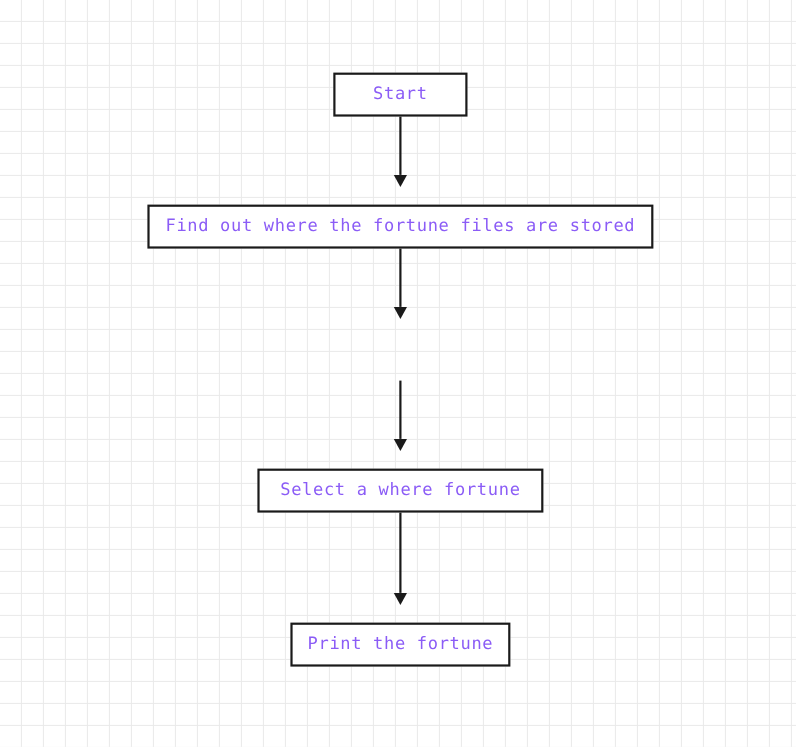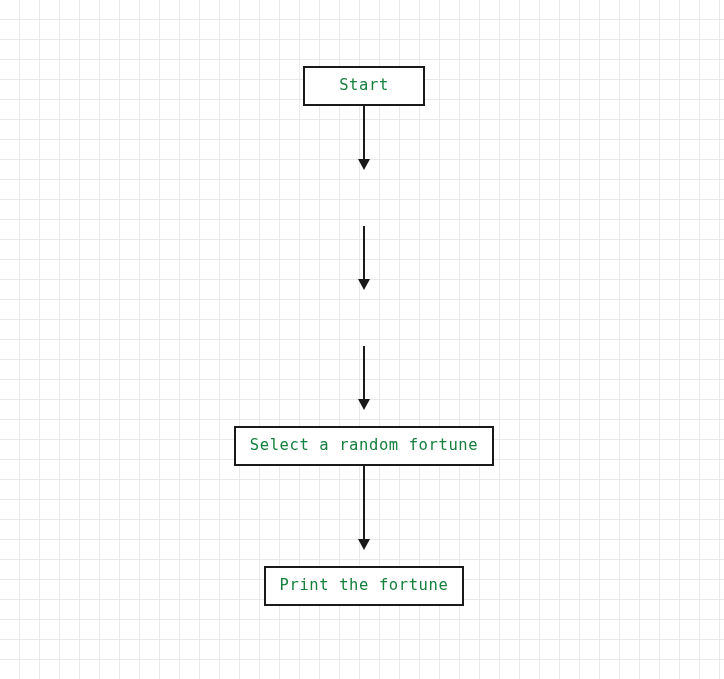--- a/index.html
+++ b/index.html
@@ -36,21 +36,21 @@
     background: #ffffff;
     display: flex;
     align-items: center;
     justify-content: center;
     height: 40px;
   }
   .node-label {
     font-family: "DejaVu Sans Mono", monospace;
     font-size: 15.5px;
     letter-spacing: 0.6px;
-    color: #15803d;
+    color: #8b5cf6;
     white-space: nowrap;
     line-height: 1;
     text-align: center;
   }
 
   .node-start     { left: 303px; top: 66px;  width: 122px; }
   .node-find      { left: 134px; top: 186px; width: 460px; }
   .node-read      { left: 214px; top: 306px; width: 291px; }
   .node-select    { left: 234px; top: 426px; width: 260px; }
   .node-print     { left: 264px; top: 566px; width: 200px; }
@@ -101,34 +101,37 @@
 
   <div class="node node-start">
     <span class="node-label">Start</span>
   </div>
 
   <div class="connector conn-1">
     <div class="stem"></div>
     <div class="head"></div>
   </div>
 
+  <div class="node node-find">
+    <span class="node-label">Find out where the fortune files are stored</span>
+  </div>
 
   <div class="connector conn-2">
     <div class="stem"></div>
     <div class="head"></div>
   </div>
 
 
   <div class="connector conn-3">
     <div class="stem"></div>
     <div class="head"></div>
   </div>
 
   <div class="node node-select">
-    <span class="node-label">Select a random fortune</span>
+    <span class="node-label">Select a where fortune</span>
   </div>
 
   <div class="connector conn-4">
     <div class="stem"></div>
     <div class="head"></div>
   </div>
 
   <div class="node node-print">
     <span class="node-label">Print the fortune</span>
   </div>

